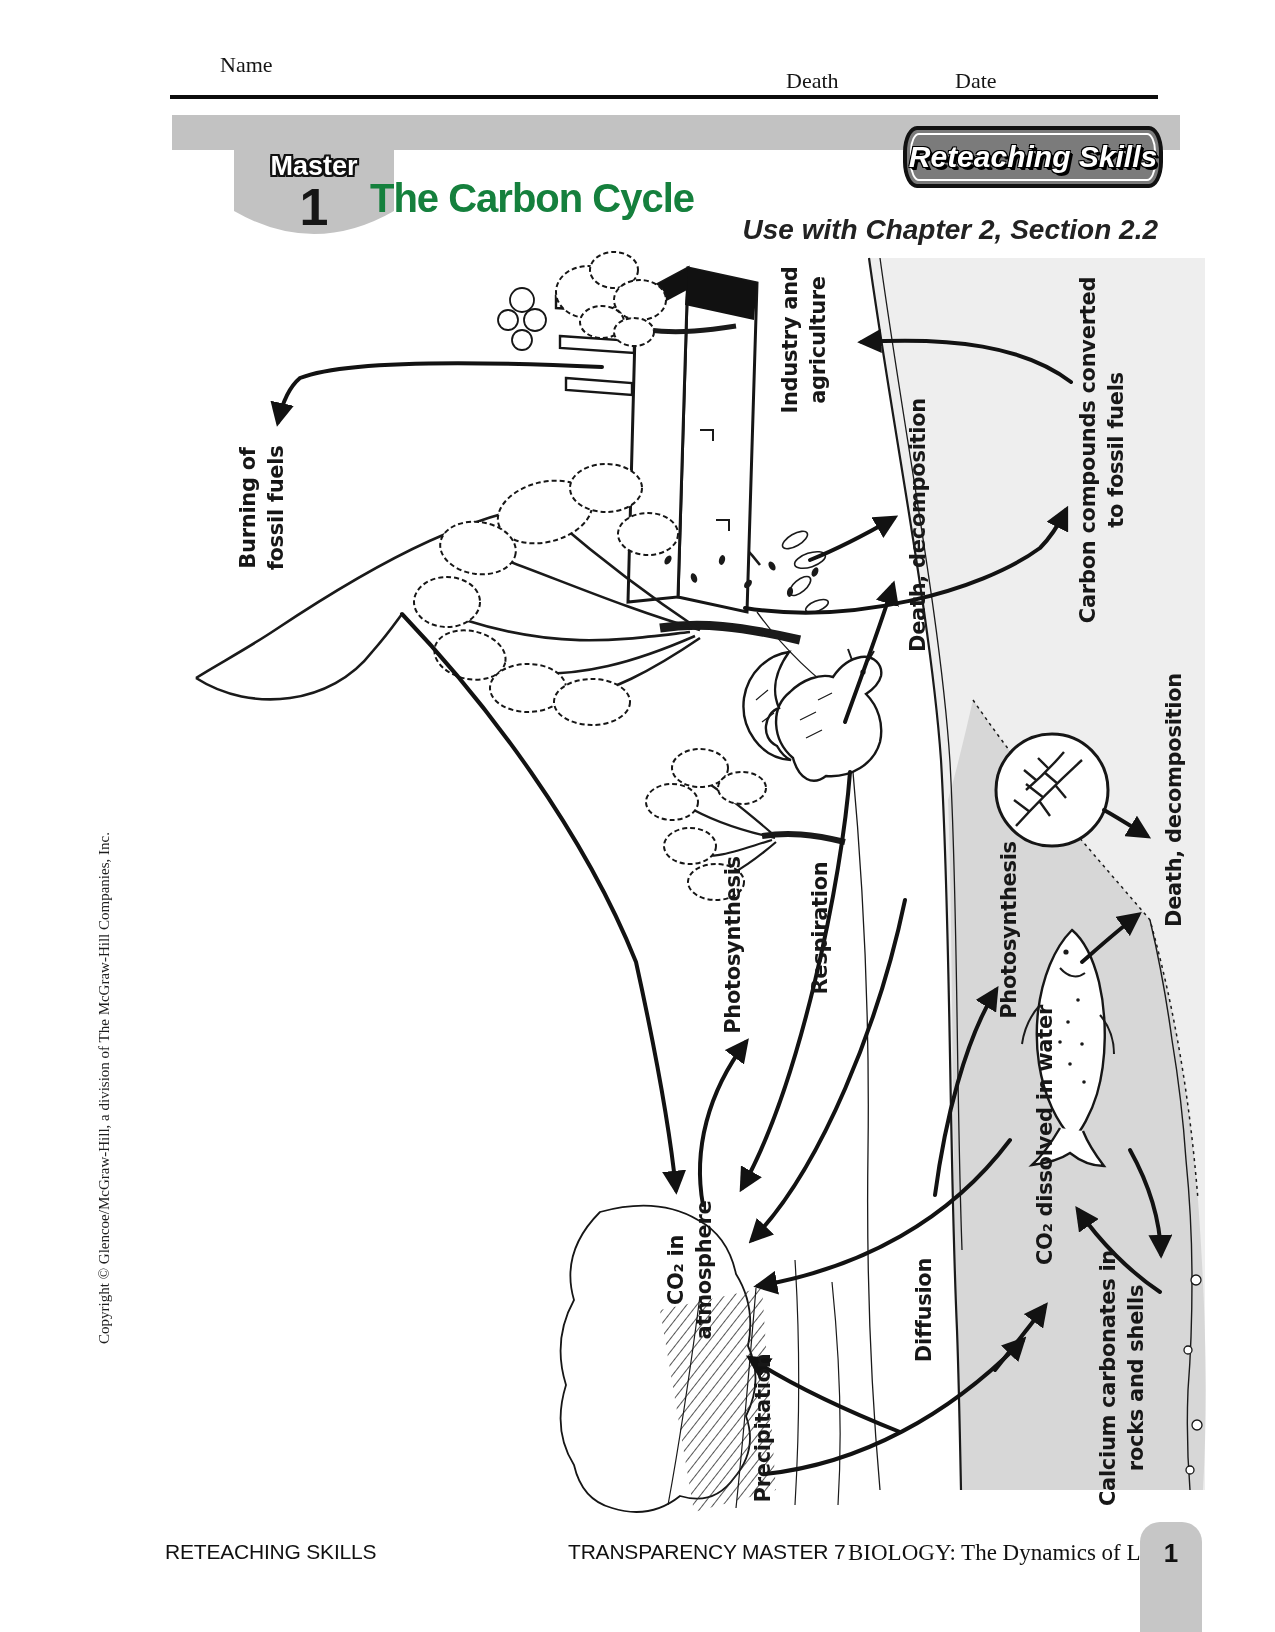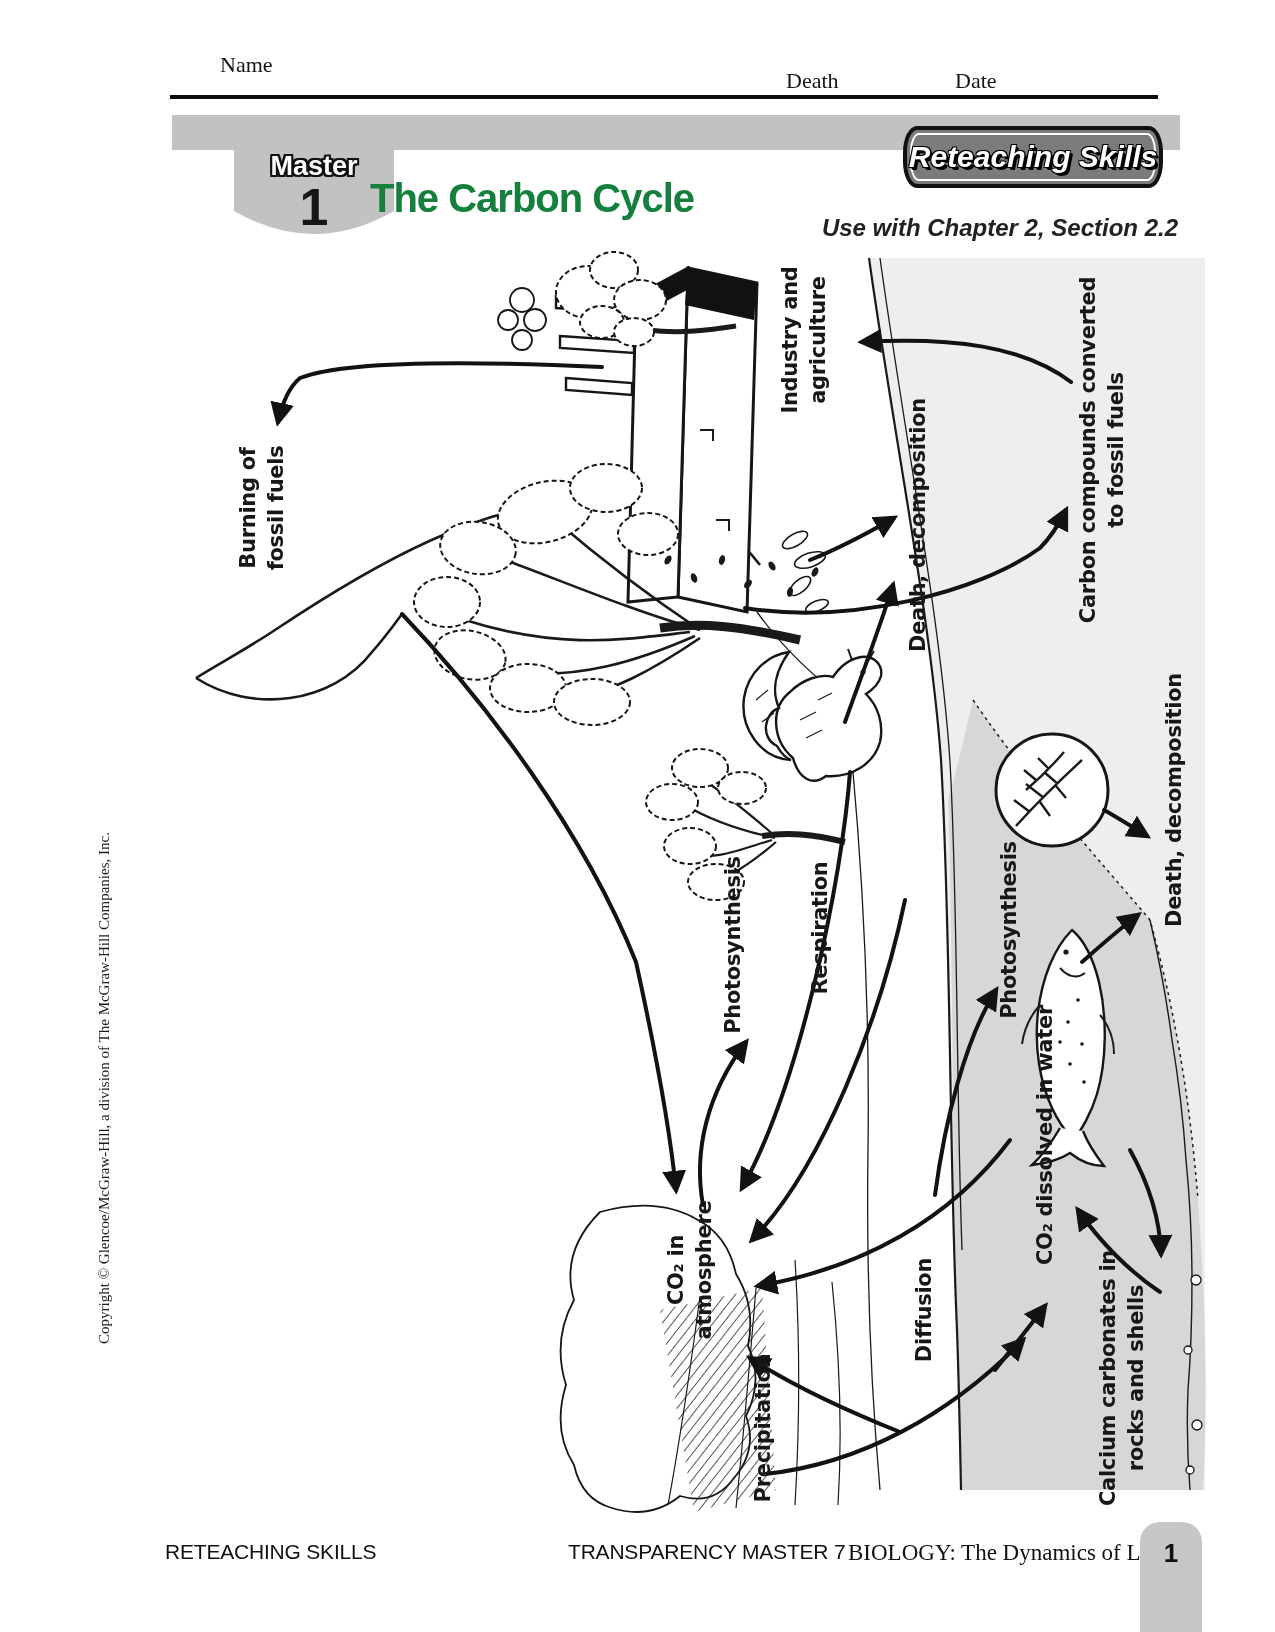--- a/index.html
+++ b/index.html
@@ -34,21 +34,21 @@
     border:4px solid #111;border-radius:14px/26px;box-sizing:border-box;
   }
   .badge-inner{
     position:absolute;inset:3px;border:2px solid #fff;border-radius:9px/18px;
     display:flex;align-items:center;justify-content:center;
   }
   .badge-text{
     font-weight:bold;font-style:italic;font-size:30px;color:#fff;white-space:nowrap;
     text-shadow:2px 2px 0 #000,-1px -1px 0 #000,1px -1px 0 #000,-1px 1px 0 #000,3px 3px 0 #000;
   }
-  .use-with{left:0px;top:214px;width:1158px;text-align:right;font-weight:bold;font-style:italic;font-size:24px;color:#222;padding-left:20px;}
+  .use-with{left:0px;top:214px;width:1158px;text-align:right;font-weight:bold;font-style:italic;font-size:28px;color:#222;}
   
   .copyright{
     left:104px;top:1088px;transform:translate(-50%,-50%) rotate(-90deg);
     font-family:"Liberation Serif",serif;font-size:15px;color:#1d1d1d;white-space:nowrap;
   }
   
   .foot{top:1540px;font-size:21px;letter-spacing:-0.2px;color:#111;}
   .foot-left{left:165px;}
   .foot-center{left:568px;}
   .foot-book{left:848px;font-family:"Liberation Serif",serif;font-size:23px;letter-spacing:0;}

